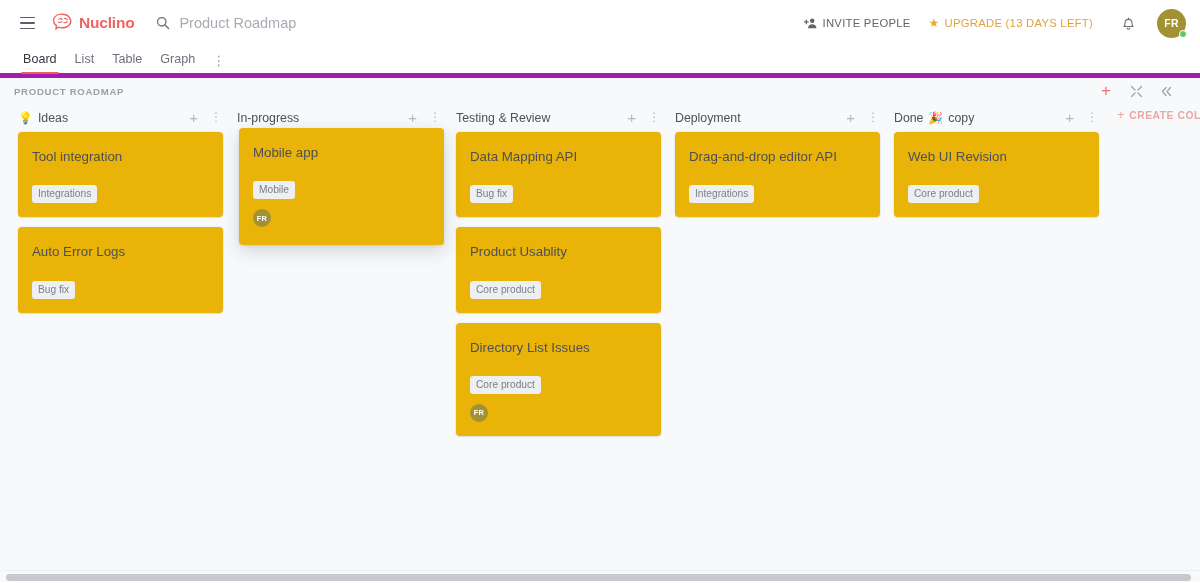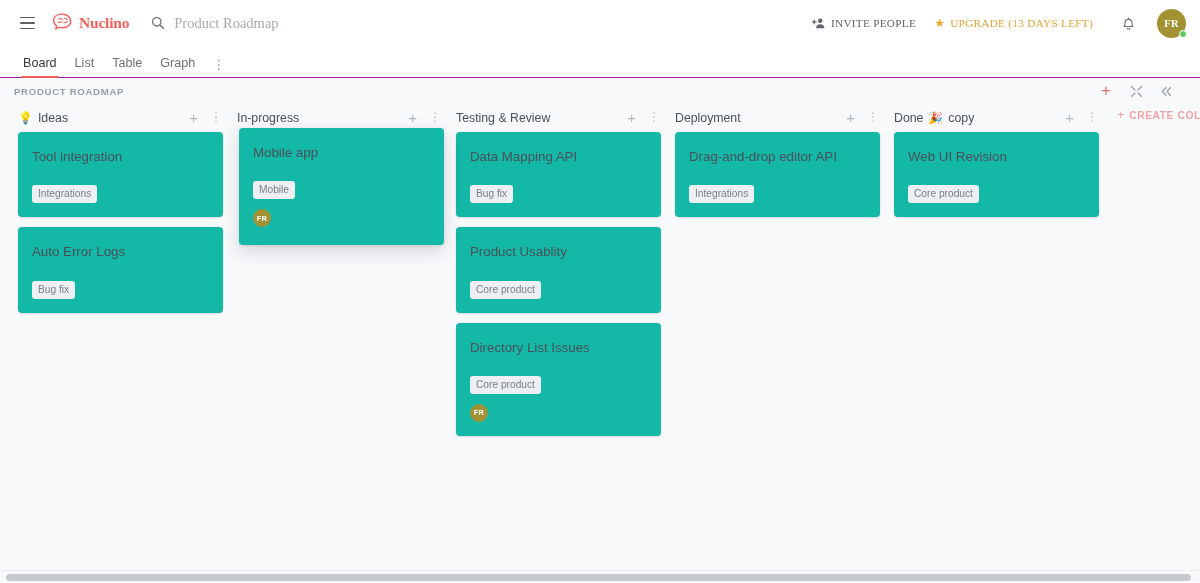--- a/index.html
+++ b/index.html
@@ -11,21 +11,20 @@
   }
 
   
   .topbar {
     height: 46px;
     display: flex;
     align-items: center;
     padding: 0 14px;
     background: #ffffff;
     position: relative;
-    font-family: Liberation Serif, serif;
   }
   .hamburger {
     width: 26px; height: 26px;
     display: flex; flex-direction: column;
     justify-content: center; align-items: center;
     gap: 4px; cursor: pointer;
     margin-right: 12px;
   }
   .hamburger span { display: block; width: 15px; height: 1.5px; background: #5b6068; border-radius: 1px; }
 
@@ -65,21 +64,21 @@
     position: absolute; right: -1px; bottom: 0px;
     width: 8px; height: 8px; border-radius: 50%;
     background: #5cc95c; border: 1.5px solid #fff;
   }
 
   
   .tabbar {
     height: 32px;
     display: flex; align-items: flex-end; gap: 0;
     padding: 0 14px;
-    border-bottom: 1px solid #a21caf;
+    border-bottom: 5px solid #a21caf;
     background: #fff;
   }
   .tab {
     font-size: 12.6px; color: #6d727a;
     padding: 0 9px 7px 9px;
     cursor: pointer; position: relative;
   }
   .tab.active { color: #33383f; }
   .tab.active::after {
     content: ""; position: absolute; left: 7px; right: 7px; bottom: -1px;
@@ -128,21 +127,21 @@
     display: flex; align-items: center; gap: 5px;
     white-space: nowrap;
   }
   .col-emoji { font-size: 12px; line-height: 1; }
   .col-acts { margin-left: auto; display: flex; align-items: center; gap: 12px; }
   .col-plus { color: #b3b8bf; font-size: 15px; line-height: .8; font-weight: 300; cursor: pointer; }
   .col-dots { color: #b3b8bf; font-size: 12px; line-height: .6; cursor: pointer; letter-spacing: 0; }
 
   .cards { padding: 0 8px 0 6px; display: flex; flex-direction: column; gap: 10px; }
   .card {
-    background: #14b8a6;
+    background: #eab308;
     border-radius: 4px;
     padding: 16px 14px 14px 14px;
     box-shadow: 0 1px 2px rgba(30,38,53,.10), 0 0 0 1px rgba(30,38,53,.03);
     cursor: pointer;
   }
   .card.dragging {
     box-shadow: 0 6px 18px rgba(30,38,53,.17), 0 1px 3px rgba(30,38,53,.10);
     transform: translate(2px,-4px);
     padding-bottom: 18px;
   }

